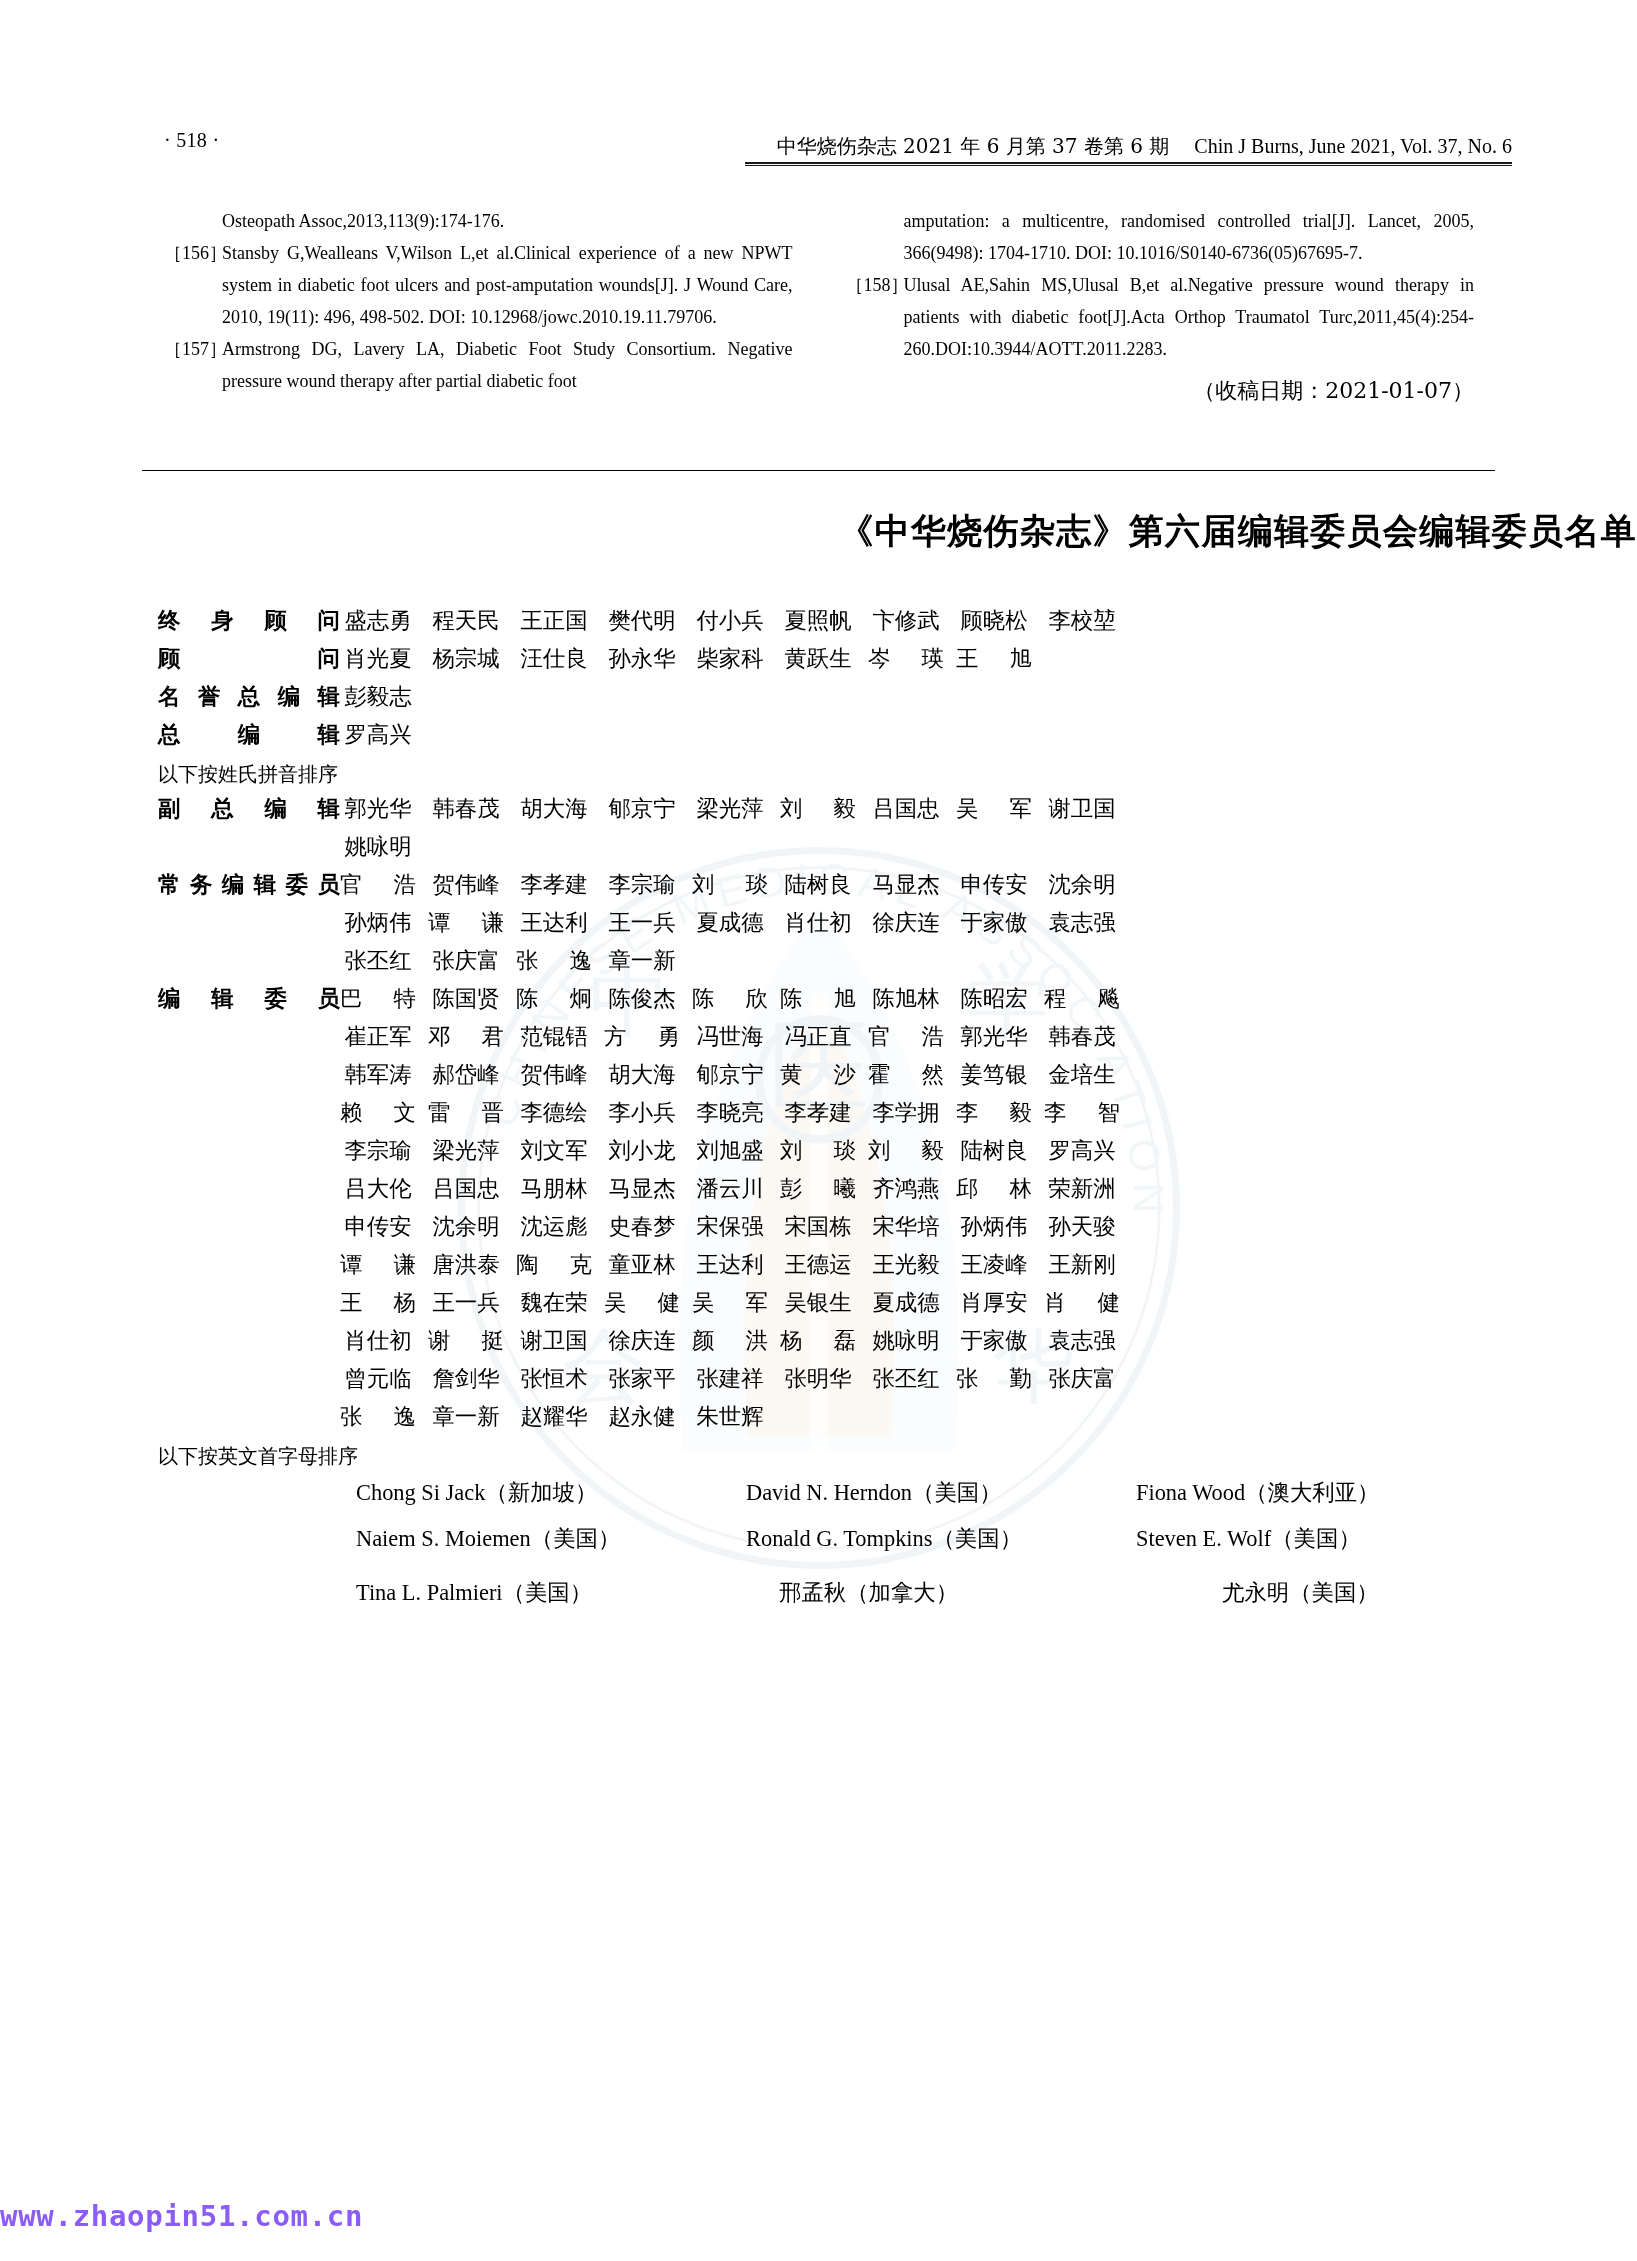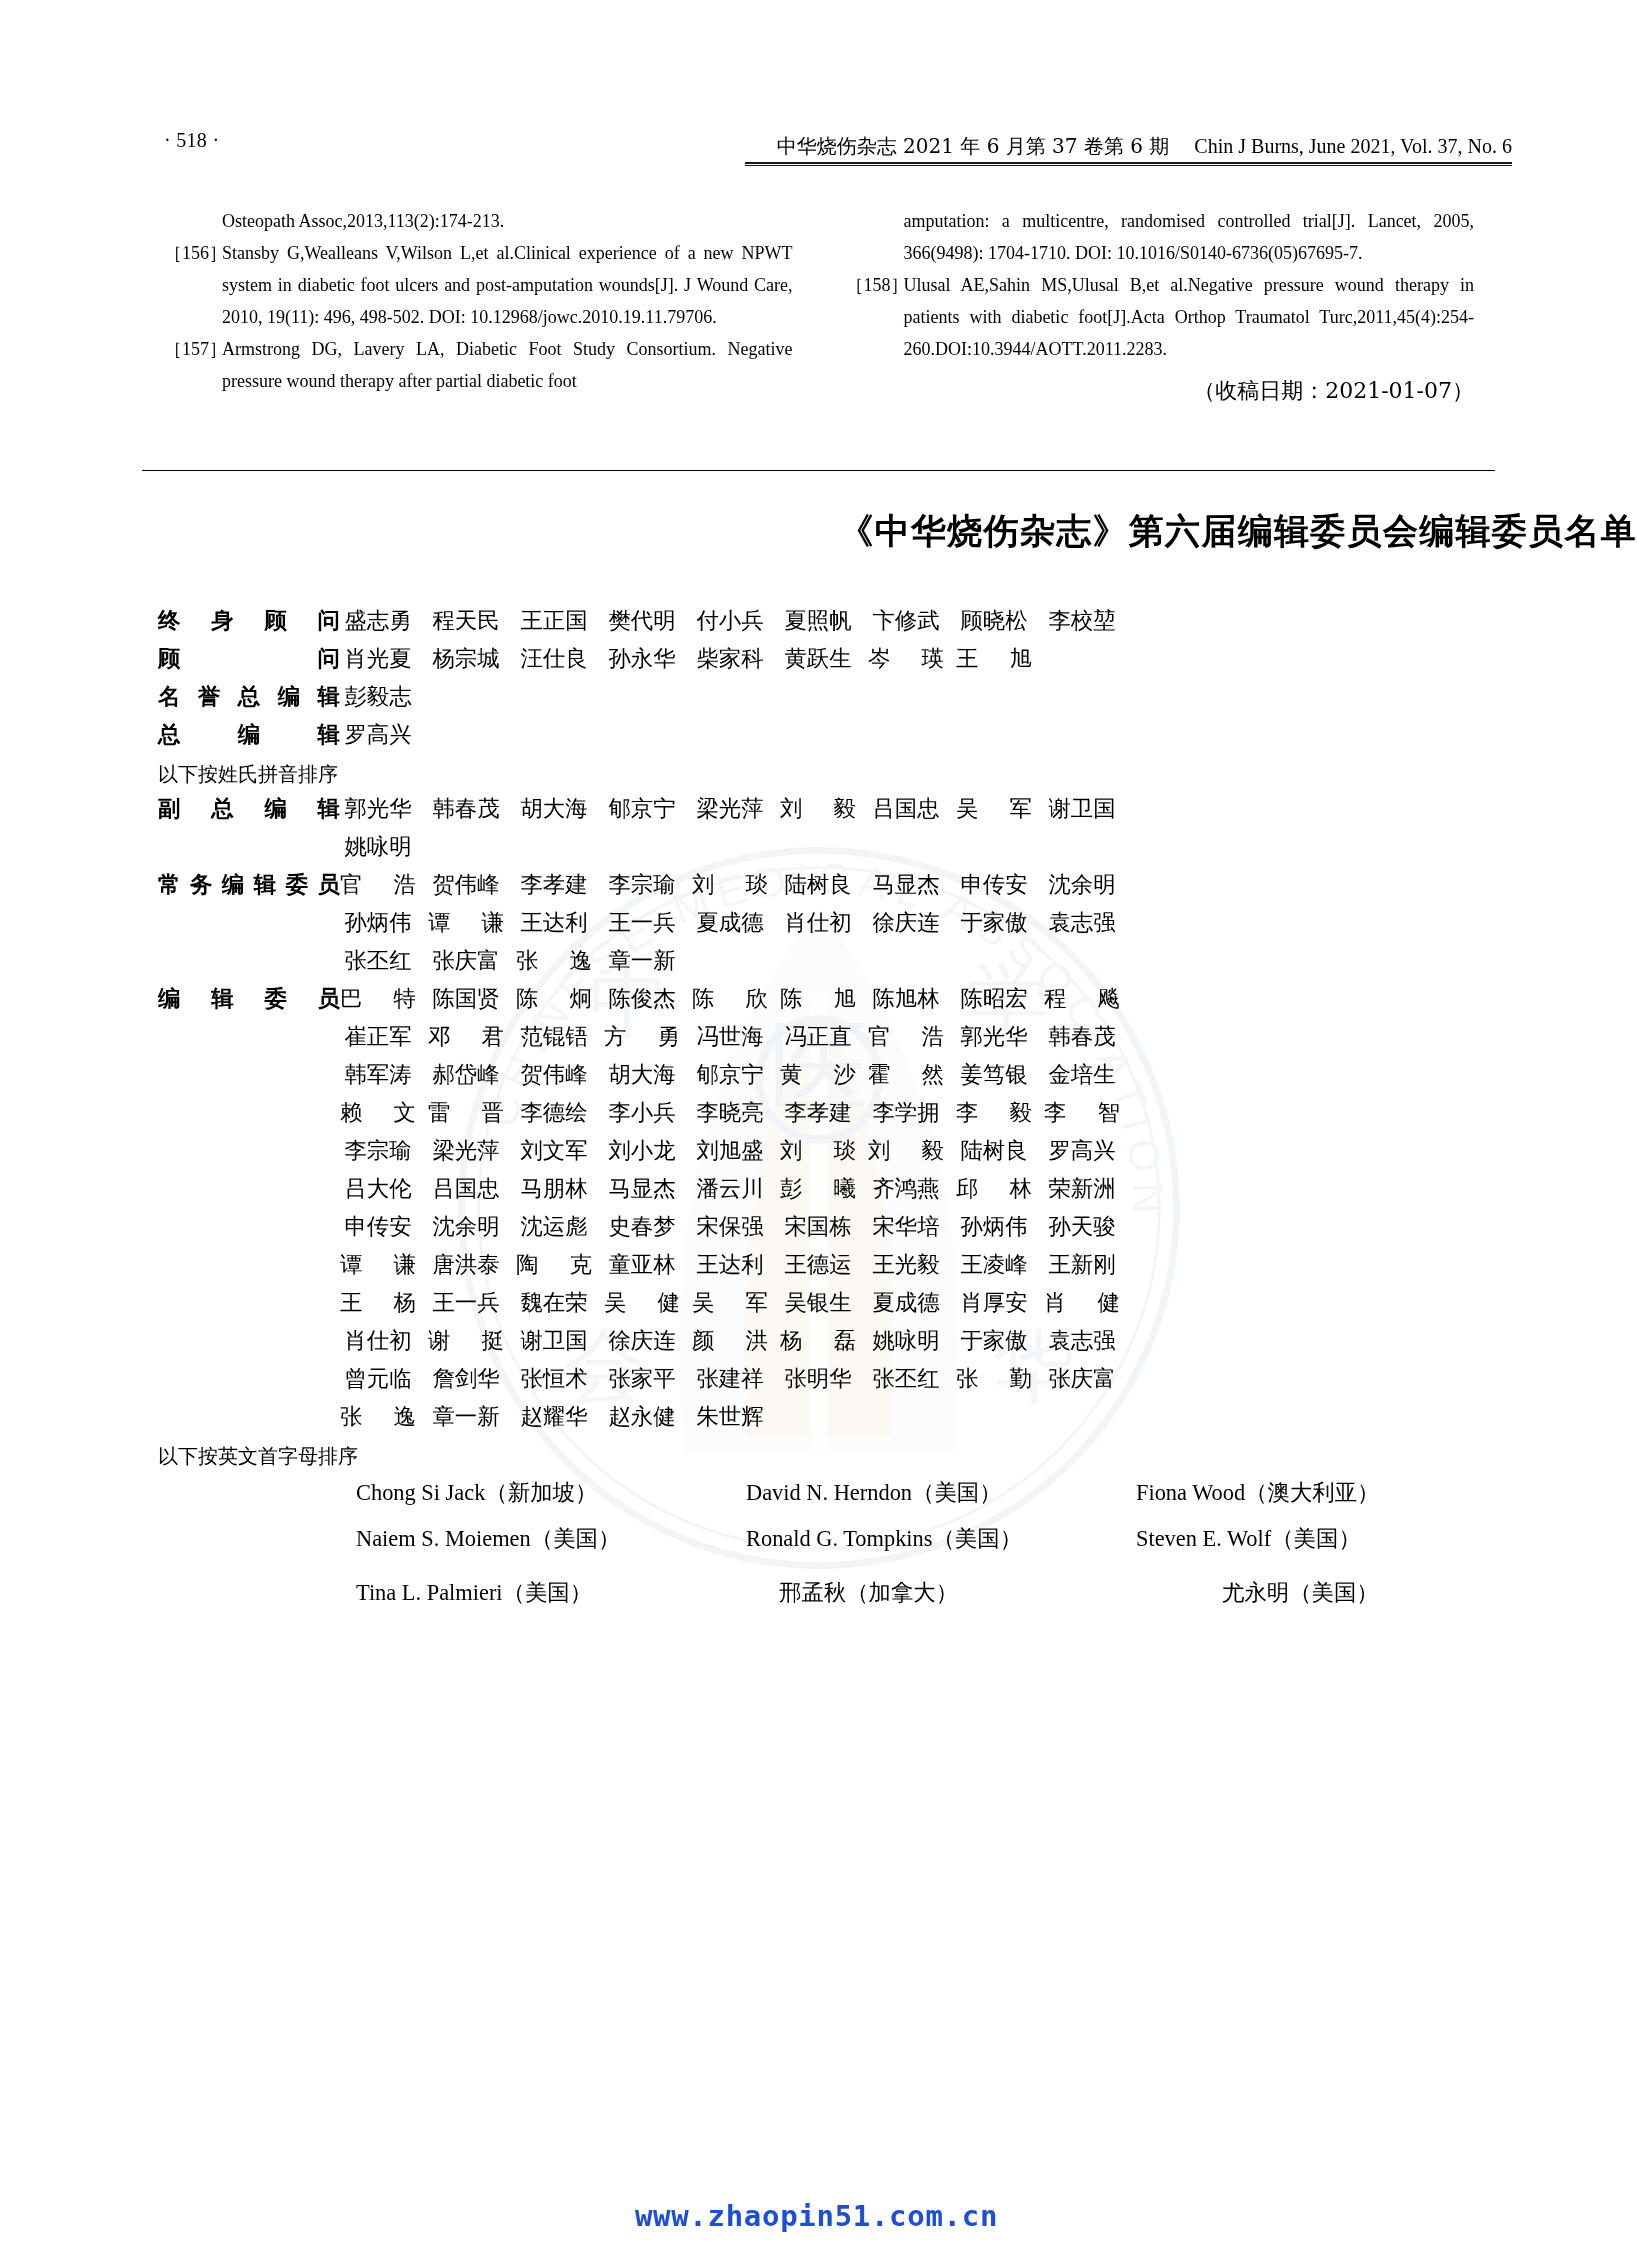--- a/index.html
+++ b/index.html
@@ -195,26 +195,25 @@
     font-family: "Liberation Serif", "DejaVu Serif", serif;
   }
   .intl-cell.indent { padding-left: 33px; margin-top: 8px; }
   .intl-cell.indent2 { padding-left: 53px; }
 
   
   .footer {
     position: absolute;
     left: 0; right: 4px;
     top: 2199px;
-    text-align: center;
     font-family: "DejaVu Sans Mono", "Liberation Mono", monospace;
     font-size: 29px;
     font-weight: 700;
     letter-spacing: 0.7px;
-    color: #1d4ed8;
+    color: #8b5cf6;
   }
 </style>
 </head>
 <body>
 
 <div class="page">
 
   <svg class="watermark" viewBox="0 0 600 600" aria-hidden="true">
     <circle cx="300" cy="300" r="250" fill="none" stroke="#9fb8cc" stroke-width="5"></circle>
     <circle cx="300" cy="300" r="238" fill="none" stroke="#9fb8cc" stroke-width="2"></circle>
@@ -242,21 +241,21 @@
         &nbsp;&nbsp;&nbsp;
         <span>Chin J Burns, June 2021, Vol. 37, No. 6</span>
       </div>
       <div class="runhead-rule"></div>
     </div>
 
     <div class="refcols">
 
       <div class="refcol">
         <p class="ref cont">
-          <span>Osteopath Assoc,2013,113(2):174-213.</span>
+          <span>Osteopath Assoc,2013,113(9):174-176.</span>
         </p>
         <p class="ref numbered">
           <span class="num">［156］</span>
           <span>Stansby G,Wealleans V,Wilson L,et al.Clinical experience of a new NPWT system in diabetic foot ulcers and post-amputation wounds[J]. J Wound Care, 2010, 19(11): 496, 498-502. DOI: 10.12968/jowc.2010.19.11.79706.</span>
         </p>
         <p class="ref numbered">
           <span class="num">［157］</span>
           <span>Armstrong DG, Lavery LA, Diabetic Foot Study Consortium. Negative pressure wound therapy after partial diabetic foot</span>
         </p>
       </div>

